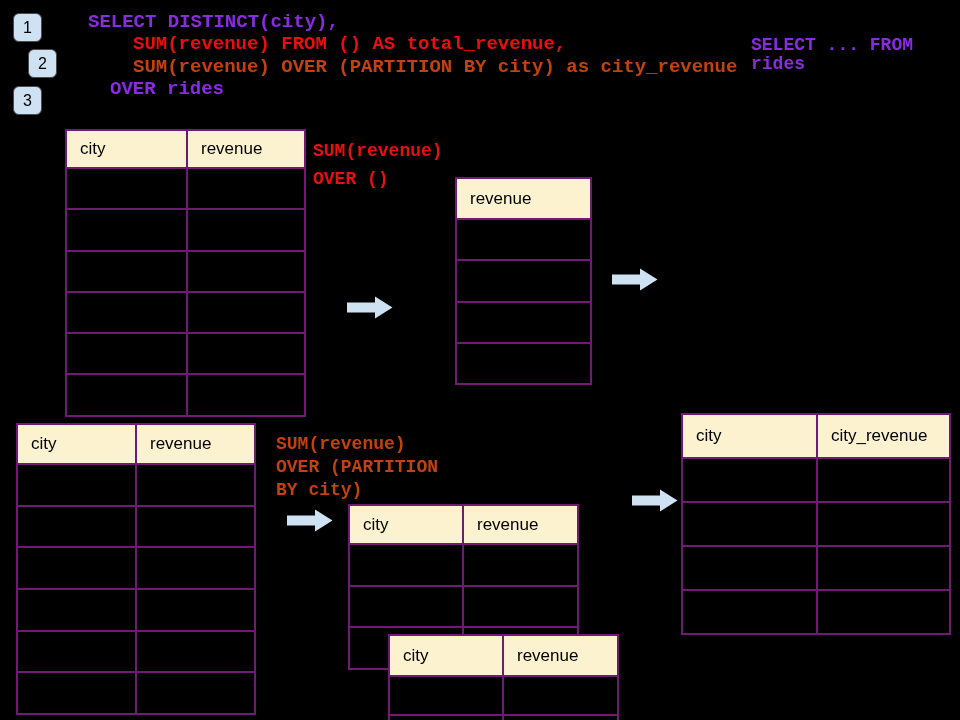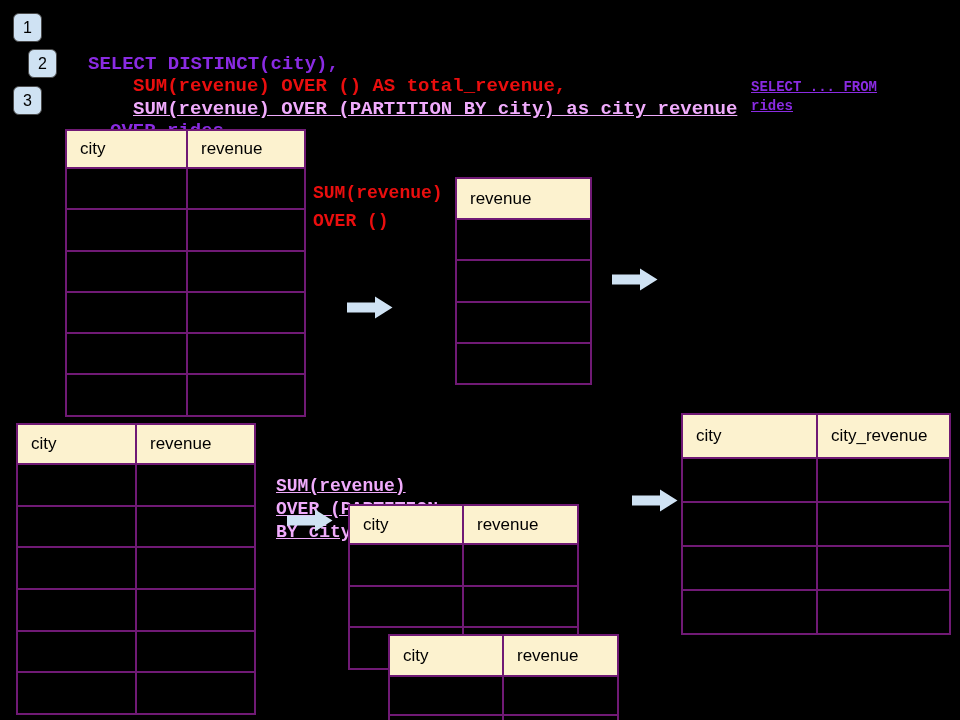--- a/index.html
+++ b/index.html
@@ -1,25 +1,25 @@
 <!DOCTYPE html>
 <html><head>
 <meta charset="utf-8">
 <style>
   html,body{margin:0;padding:0;background:#000;}
   #canvas{position:relative;width:960px;height:720px;background:#000;overflow:hidden;
           font-family:"Liberation Sans",sans-serif;}
 
   
   .code{position:absolute;font-family:"Liberation Mono",monospace;font-weight:bold;
-        white-space:pre;line-height:22px;font-size:19px;margin-top:42px;}
+        white-space:pre;line-height:22px;font-size:19px;}
   .purple{color:#8A2BE2;}
   .red{color:#EA0E0E;}
-  .green{color:#f0abfc;text-decoration:underline;}
-  .snippet{font-size:14px;line-height:19px;text-decoration:underline;}
+  .green{color:#c2410c;}
+  .snippet{font-size:18px;line-height:19px;}
   .label-red{font-size:18px;line-height:28px;}
   .label-green{font-size:18px;line-height:23px;}
 
   
   .badge{position:absolute;width:29px;height:29px;background:#CFE2F3;border:1.5px solid #4a4a4a;
          border-radius:6px;box-sizing:border-box;display:flex;align-items:center;justify-content:center;
          color:#000;font-size:16px;}
 
   
   table.dt{position:absolute;border-collapse:collapse;table-layout:fixed;}
@@ -47,21 +47,21 @@
     <span>1</span>
   </div>
   <div class="badge" style="left:28px;top:49px;">
     <span>2</span>
   </div>
   <div class="badge" style="left:13px;top:86px;">
     <span>3</span>
   </div>
 
   <div class="code purple" style="left:88px;top:11px;">SELECT DISTINCT(city),</div>
-  <div class="code red" style="left:133px;top:33px;">SUM(revenue) OVER () AS total_revenue,</div>
+  <div class="code red" style="left:133px;top:33px;">SUM(revenue) FROM () AS total_revenue,</div>
   <div class="code green" style="left:133px;top:56px;">SUM(revenue) OVER (PARTITION BY city) as city_revenue</div>
   <div class="code purple" style="left:110px;top:78px;">OVER rides</div>
 
   <div class="code purple snippet" style="left:751px;top:36px;">SELECT ... FROM
 rides</div>
 
   <div class="code red label-red" style="left:313px;top:137px;">SUM(revenue)
 OVER ()</div>
   <div class="code green label-green" style="left:276px;top:433px;">SUM(revenue)
 OVER (PARTITION

